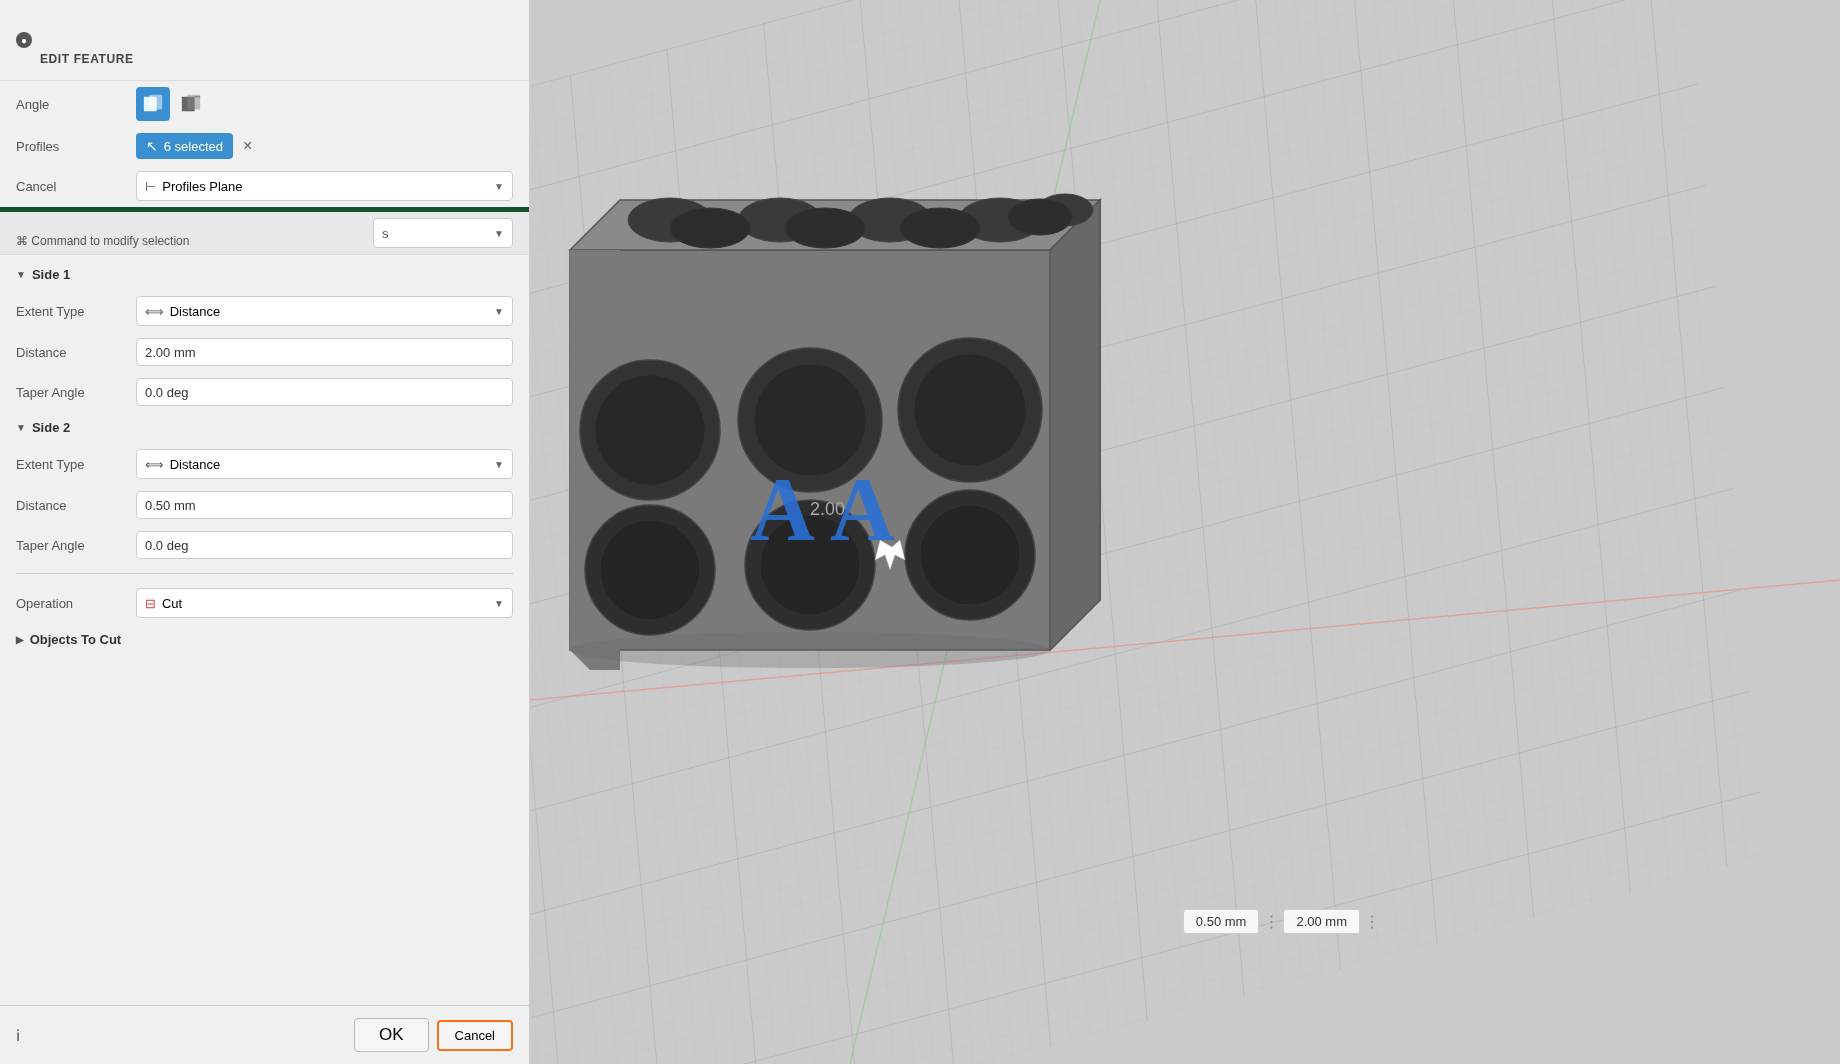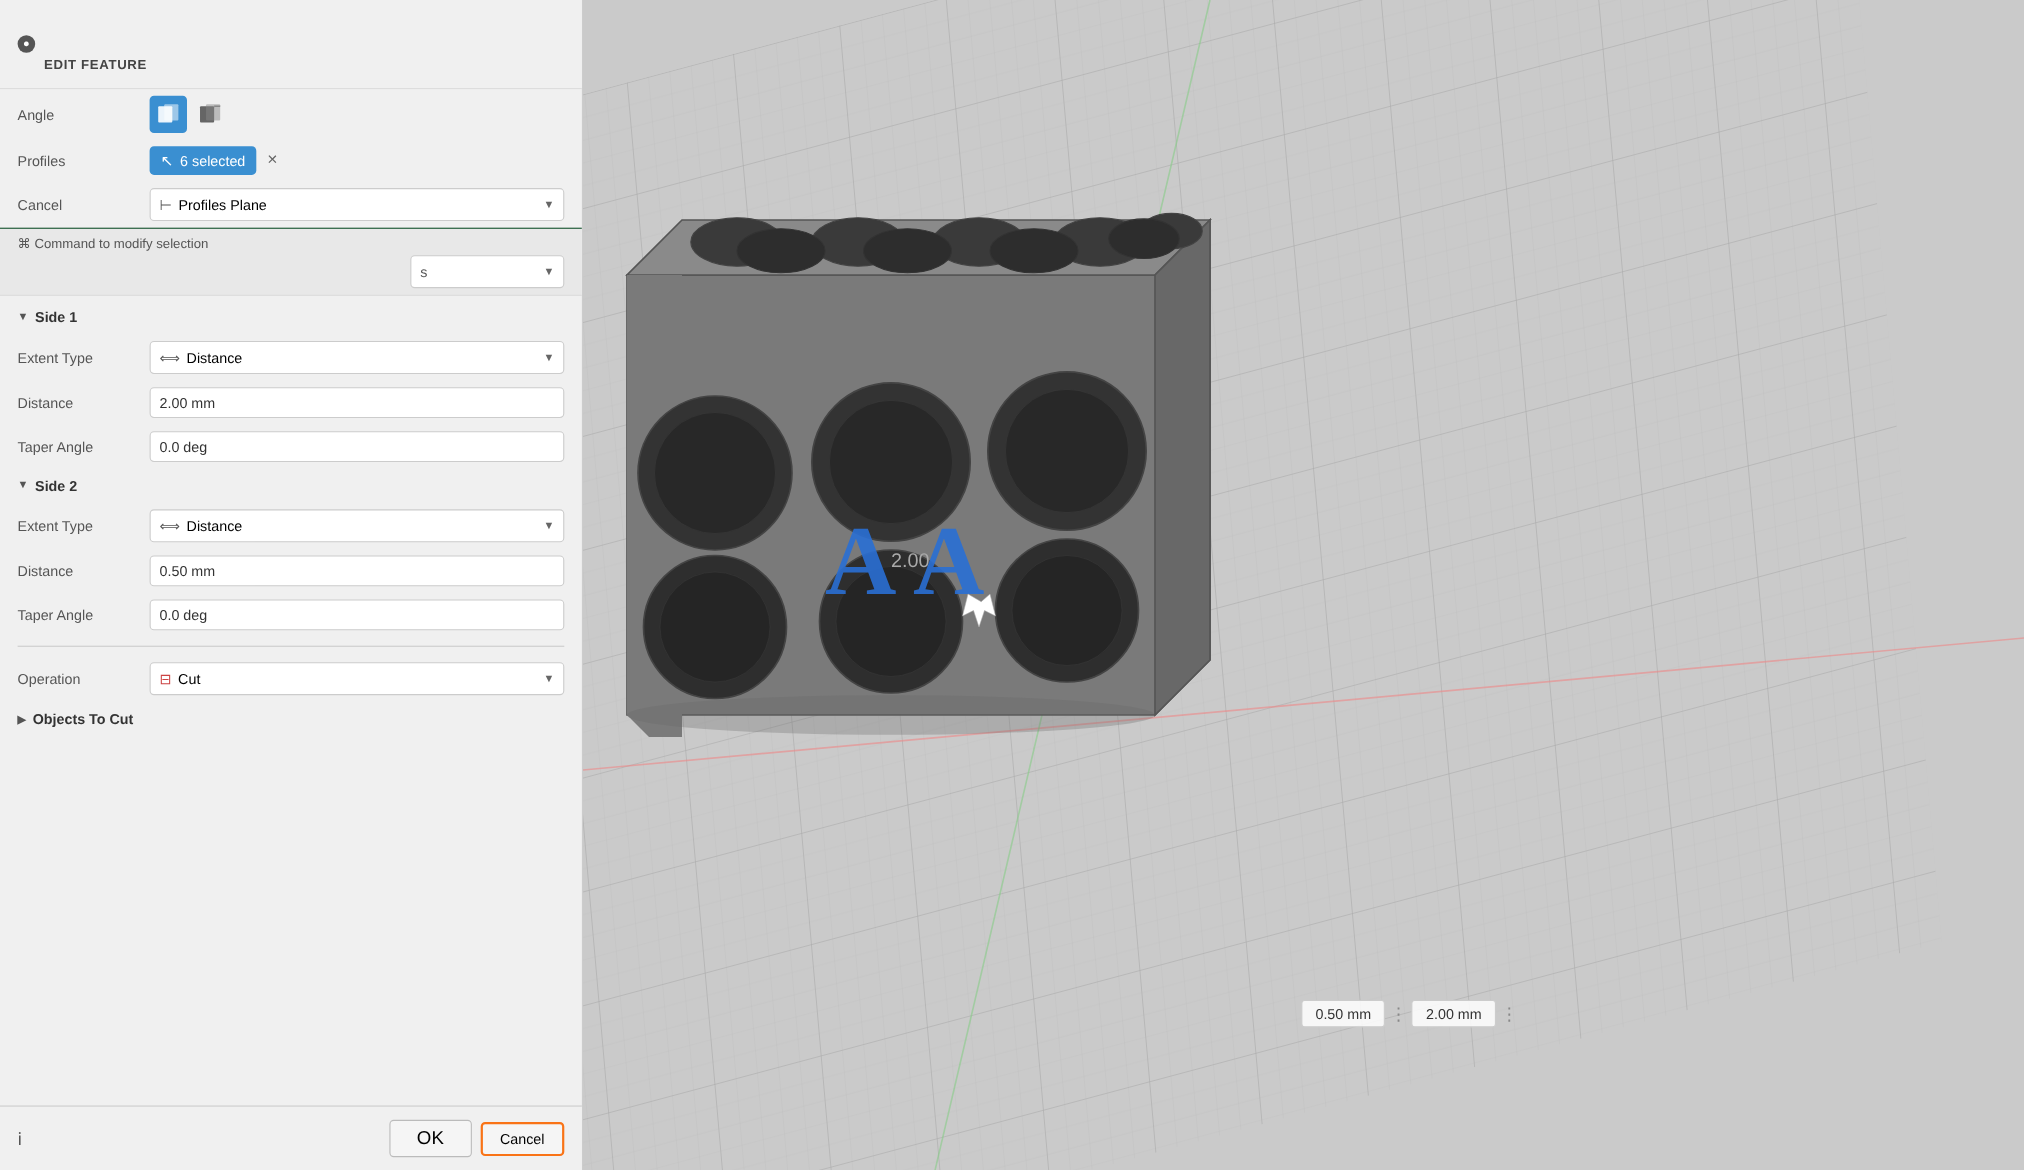--- a/index.html
+++ b/index.html
@@ -176,27 +176,26 @@
       color: #555;
       font-size: 13px;
     }
 
     
     .command-hint {
       background: #e8e8e8;
       padding: 6px 16px;
       font-size: 12px;
       color: #555;
-      border-top: 1px solid #14532d;
+      border-top: 5px solid #14532d;
       border-bottom: 1px solid #ddd;
       display: flex;
-      align-items: flex-start;
+      align-items: flex-end;
       gap: 4px;
       margin-bottom: 4px;
-      flex-direction: column;
     }
 
     
     .section-header {
       display: flex;
       align-items: center;
       gap: 6px;
       padding: 8px 16px;
       font-size: 13px;
       font-weight: 600;

